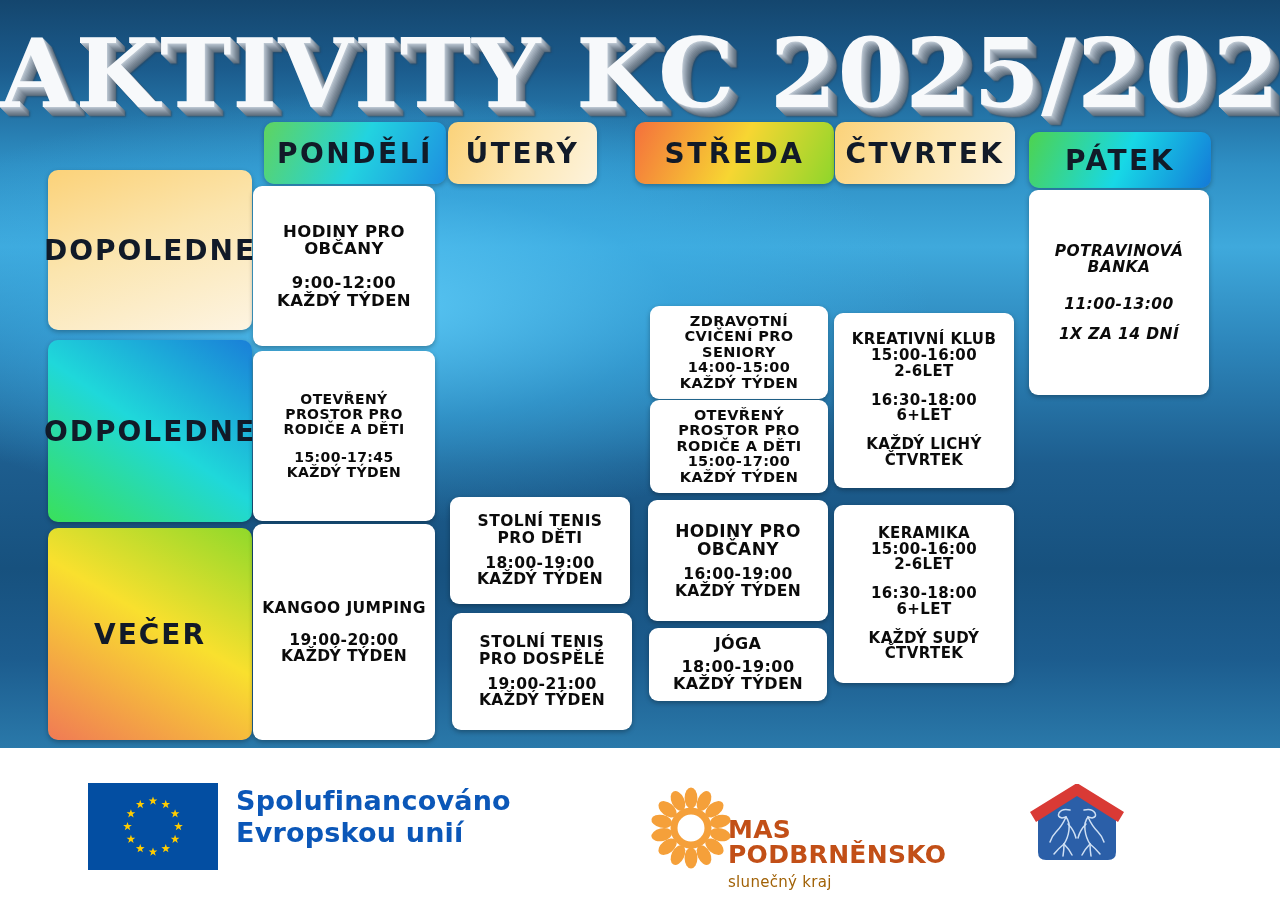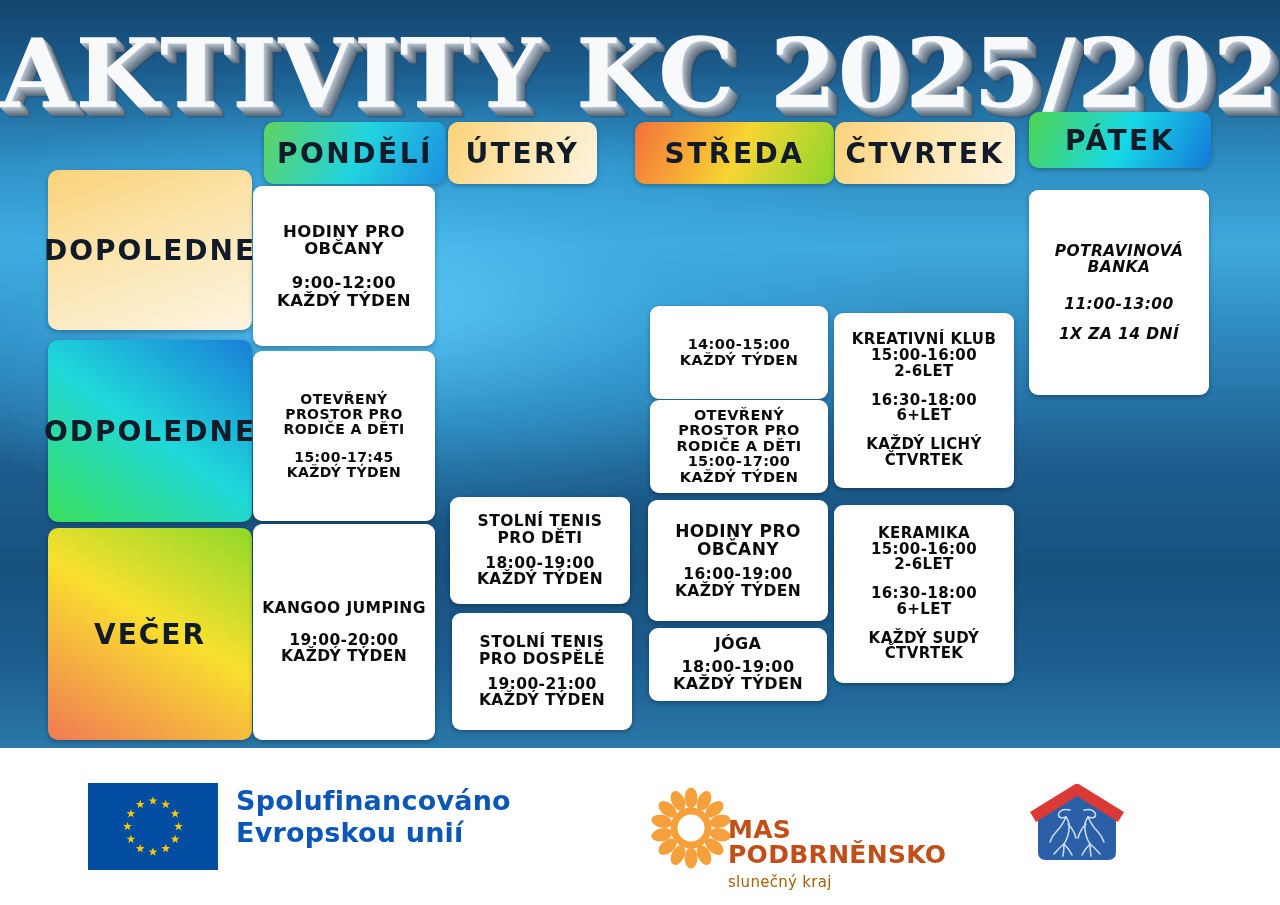--- a/index.html
+++ b/index.html
@@ -98,21 +98,21 @@
   </div>
   <div class="chip day-chip" id="day1" style="left: 448px; top: 122px; width: 149px; height: 62px; background: linear-gradient(115deg, rgb(251, 210, 121) 0%, rgb(253, 231, 178) 52%, rgb(253, 243, 221) 100%);">
     <span>ÚTERÝ</span>
   </div>
   <div class="chip day-chip" id="day2" style="left: 635px; top: 122px; width: 199px; height: 62px; background: linear-gradient(115deg, rgb(244, 112, 60) 0%, rgb(247, 214, 50) 52%, rgb(142, 214, 43) 100%);">
     <span>STŘEDA</span>
   </div>
   <div class="chip day-chip" id="day3" style="left: 835px; top: 122px; width: 180px; height: 62px; background: linear-gradient(115deg, rgb(251, 210, 121) 0%, rgb(253, 231, 178) 52%, rgb(253, 243, 221) 100%);">
     <span>ČTVRTEK</span>
   </div>
-  <div class="chip day-chip" id="day4" style="left: 1029px; top: 112px; width: 182px; height: 56px; background: linear-gradient(115deg, rgb(78, 211, 78) 0%, rgb(23, 216, 230) 52%, rgb(20, 121, 216) 100%);">
+  <div class="chip day-chip" id="day4" style="left: 1029px; top: 132px; width: 182px; height: 56px; background: linear-gradient(115deg, rgb(78, 211, 78) 0%, rgb(23, 216, 230) 52%, rgb(20, 121, 216) 100%);">
     <span>PÁTEK</span>
   </div>
 
   <div class="chip row-chip" id="row0" style="left: 48px; top: 170px; width: 204px; height: 160px; background: linear-gradient(160deg, rgb(251, 210, 121) 0%, rgb(251, 229, 174) 45%, rgb(253, 244, 226) 100%);">
     <span>DOPOLEDNE</span>
   </div>
   <div class="chip row-chip" id="row1" style="left: 48px; top: 340px; width: 204px; height: 182px; background: linear-gradient(35deg, rgb(58, 224, 90) 0%, rgb(31, 216, 218) 50%, rgb(26, 127, 216) 100%);">
     <span>ODPOLEDNE</span>
   </div>
   <div class="chip row-chip" id="row2" style="left: 48px; top: 528px; width: 204px; height: 212px; background: linear-gradient(30deg, rgb(240, 122, 85) 0%, rgb(249, 224, 46) 55%, rgb(143, 217, 43) 100%);">
@@ -143,20 +143,21 @@
     <div class="tm">18:00-19:00<br>KAŽDÝ TÝDEN</div>
   </div>
 
   <div class="card" style="left:452px;top:613px;width:180px;height:117px;font-size:15.5px;">
     <div class="ttl">STOLNÍ TENIS<br>PRO DOSPĚLÉ</div>
     <div class="gap" style="height:.55em"></div>
     <div class="tm">19:00-21:00<br>KAŽDÝ TÝDEN</div>
   </div>
 
   <div class="card" style="left:650px;top:306px;width:178px;height:93px;font-size:14.5px;">
+    <div class="ttl">ZDRAVOTNÍ<br>CVIČENÍ PRO<br>SENIORY</div>
     <div class="tm">14:00-15:00<br>KAŽDÝ TÝDEN</div>
   </div>
 
   <div class="card" style="left:650px;top:400px;width:178px;height:93px;font-size:14.5px;">
     <div class="ttl">OTEVŘENÝ<br>PROSTOR PRO<br>RODIČE A DĚTI</div>
     <div class="tm">15:00-17:00<br>KAŽDÝ TÝDEN</div>
   </div>
 
   <div class="card" style="left:648px;top:500px;width:180px;height:121px;font-size:17px;">
     <div class="ttl">HODINY PRO<br>OBČANY</div>

